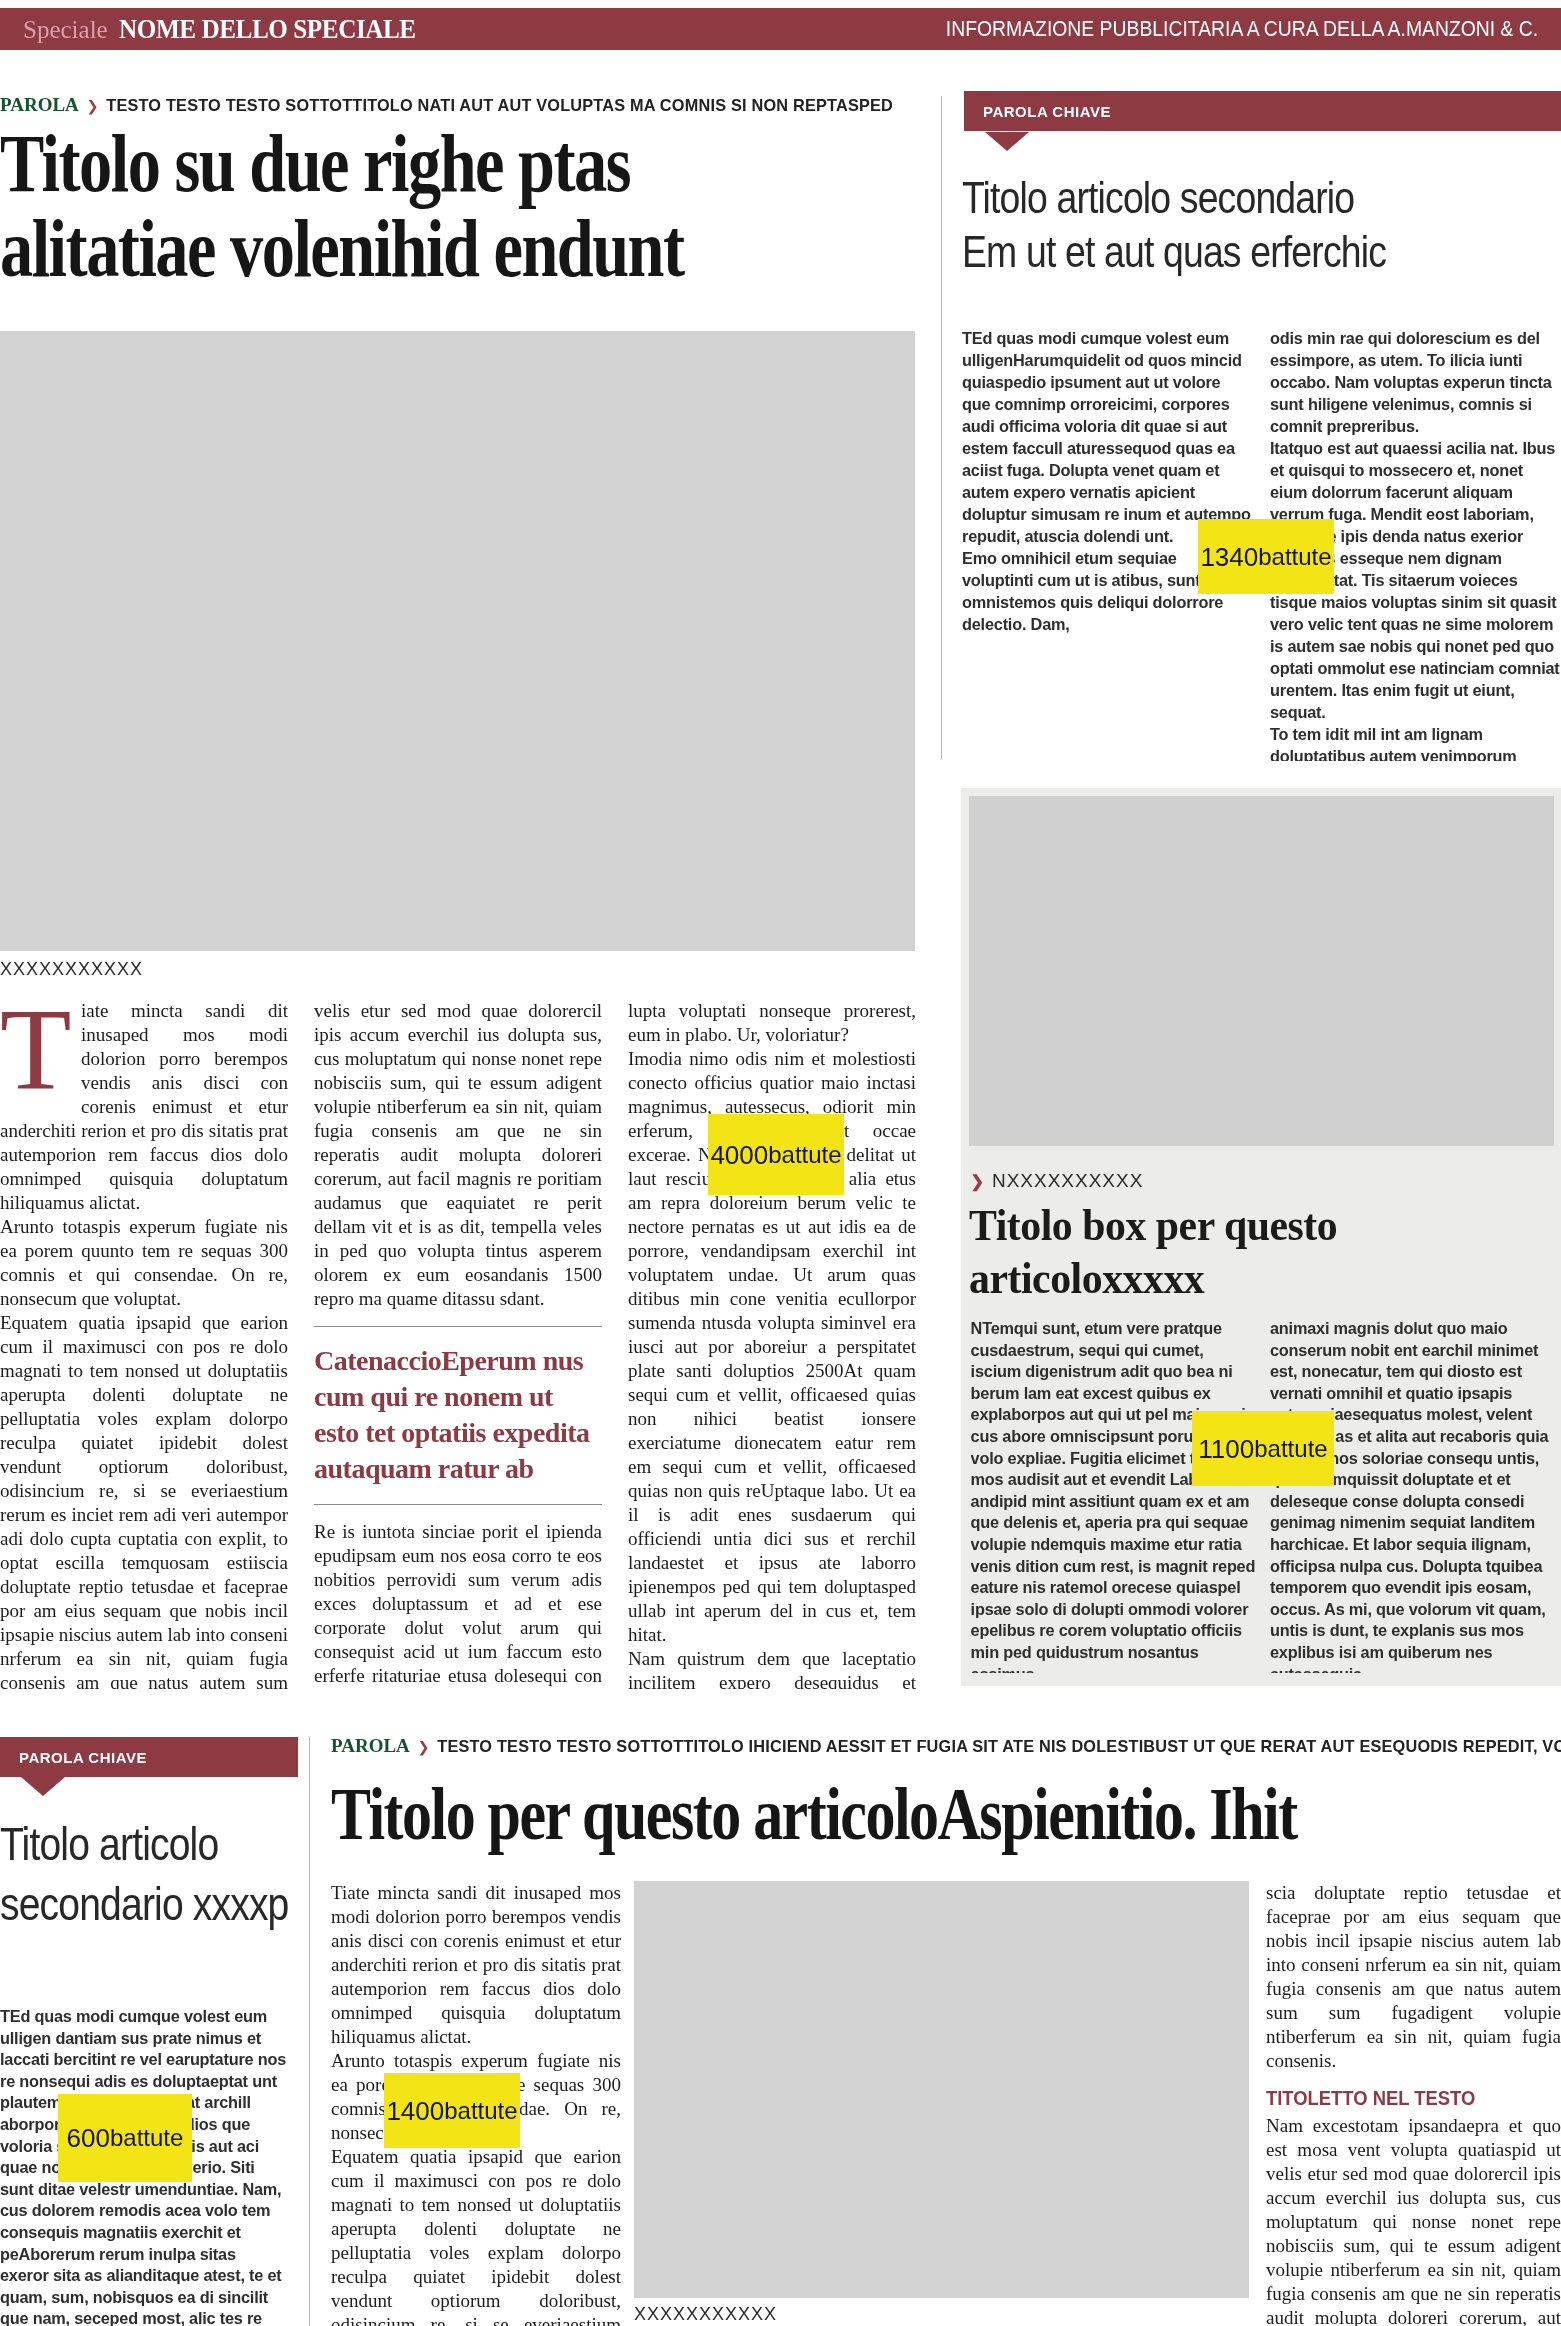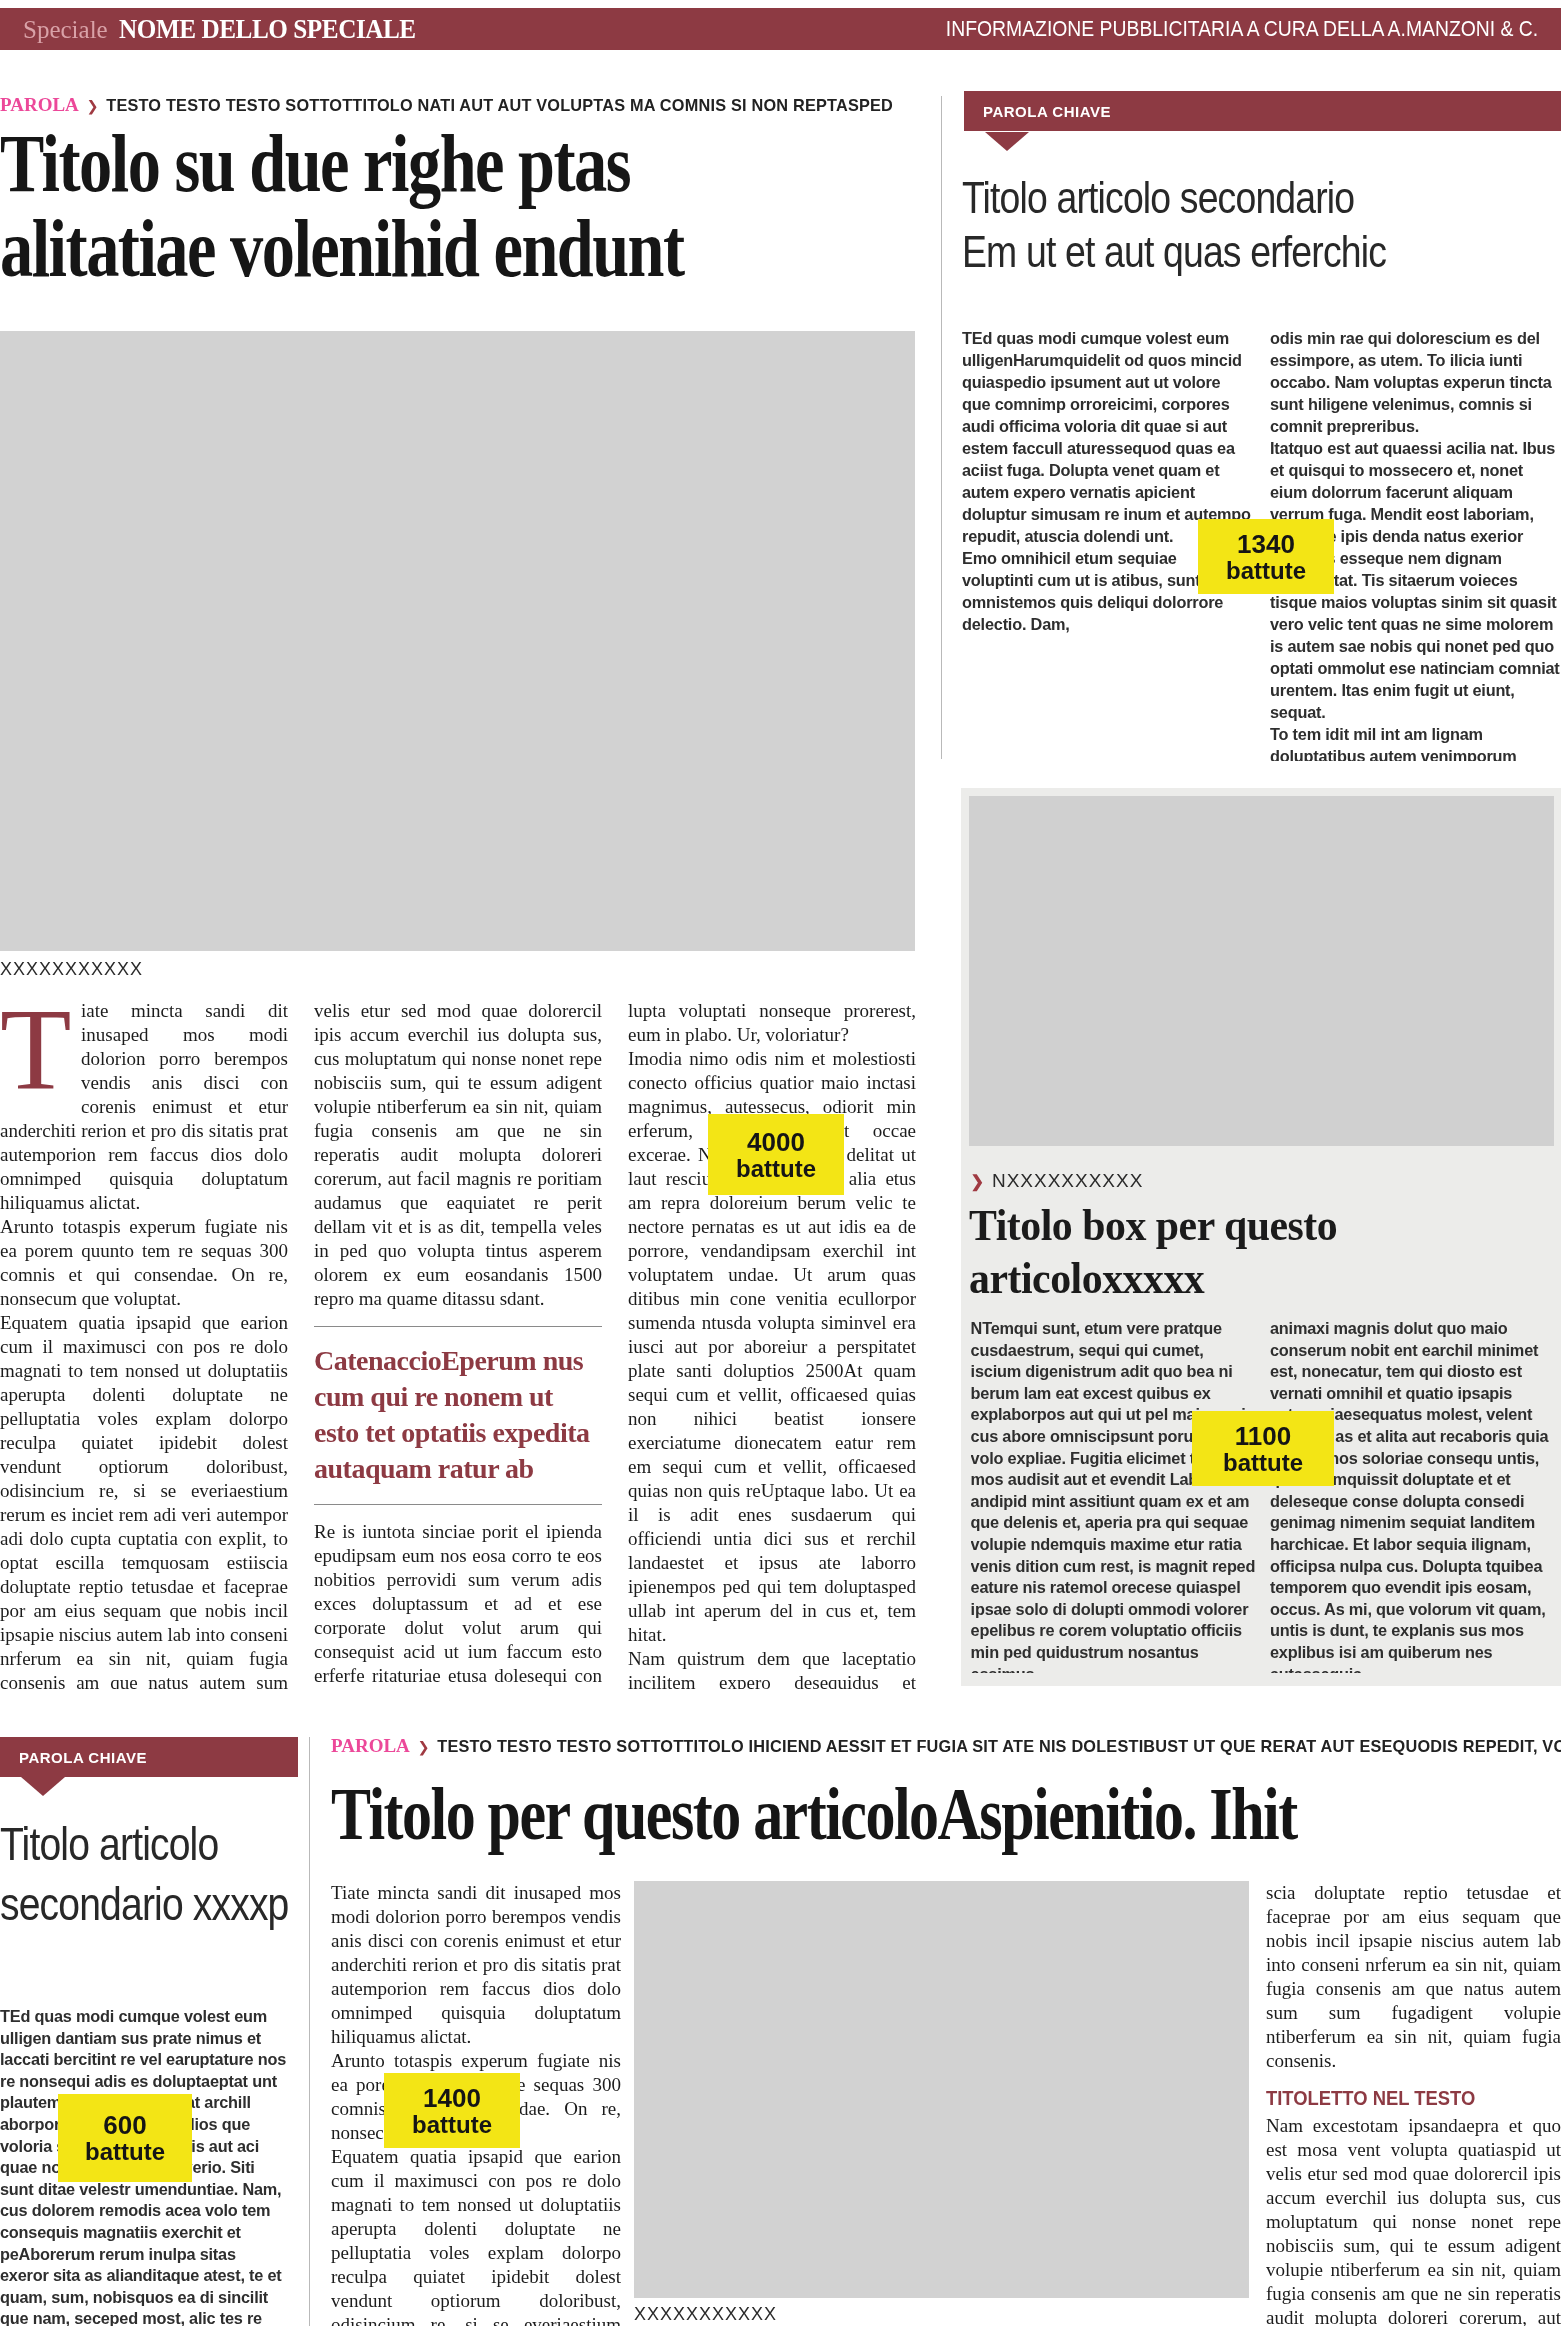--- a/index.html
+++ b/index.html
@@ -11,21 +11,21 @@
   .topbar{left:0;top:7.7px;width:1561px;height:42px;background:#8d3a43;display:flex;
           align-items:center;justify-content:space-between;padding:0 23px;box-sizing:border-box;}
   .topbar .speciale{color:#d9a2a8;font-family:"Liberation Serif",serif;font-size:25px;margin-right:11.5px;}
   .topbar .spec-name{color:#fff;font-family:"Liberation Serif",serif;font-weight:bold;font-size:28px;
           letter-spacing:-0.5px;transform:scaleX(0.9);transform-origin:left center;white-space:nowrap;}
   .topbar .left-group{display:flex;align-items:baseline;}
   .topbar .adnote{color:#fff;font-size:22px;transform:scaleX(0.88);transform-origin:right center;white-space:nowrap;}
 
   
   .kicker{display:flex;align-items:baseline;white-space:nowrap;}
-  .kicker .klabel{font-family:"Liberation Serif",serif;font-weight:bold;color:#ec4899;font-size:19px;}
+  .kicker .klabel{font-family:"Liberation Serif",serif;font-weight:bold;color:#14532d;font-size:19px;}
   .kicker .kchev{color:#a03a42;font-size:14.4px;margin:0 7.7px;}
   .kicker .ktext{color:#222;font-size:16.3px;letter-spacing:0.2px;font-weight:600;}
 
   
   .headline-serif{font-family:"Liberation Serif",serif;font-weight:bold;color:#161616;
       transform:scaleX(0.8);transform-origin:left top;width:125%;}
   .h-main{font-size:83px;line-height:85px;letter-spacing:-1.9px;}
   .h-bottom{font-size:75px;line-height:81px;letter-spacing:-1.9px;white-space:nowrap;}
   .title-sans{font-family:"Liberation Sans",sans-serif;font-weight:400;color:#282828;
       font-size:44px;line-height:54px;transform:scaleX(0.85);transform-origin:left top;width:118%;
@@ -55,22 +55,22 @@
        font-family:"Liberation Serif",serif;font-weight:bold;color:#8d3a43;font-size:28px;line-height:36px;
        text-align:left;letter-spacing:-0.5px;}
 
   
   .sans-col{width:288px;font-family:"Liberation Sans",sans-serif;font-weight:700;font-size:16.3px;
        line-height:22px;color:#2e2e2e;letter-spacing:-0.2px;}
   .sans-col p{margin:0;}
   .box-col{line-height:21.6px;}
 
   
-  .badge{background:#f3e515;display:flex;flex-direction:column;align-items:center;justify-content:center;
-       font-family:"Liberation Sans",sans-serif;font-weight:bold;color:#151515;z-index:5;}
+  .badge{background:#f3e515;display:flex;flex-direction:row;align-items:center;justify-content:center;
+       font-family:"Liberation Sans",sans-serif;font-weight:normal;color:#151515;z-index:5;}
   .badge .bv{font-size:26px;line-height:28px;}
   .badge .bl{font-size:24px;line-height:26px;}
 
   .vline{width:1px;background:#b9b9b9;}
   .boxbg{background:#ececea;}
   .boxlabel{display:flex;align-items:baseline;}
   .boxlabel .chev{color:#a03a42;font-size:16.3px;margin-right:7.7px;font-weight:bold;}
   .boxlabel .ltext{color:#2b2b2b;font-size:19px;letter-spacing:1px;}
 </style>
 </head>

